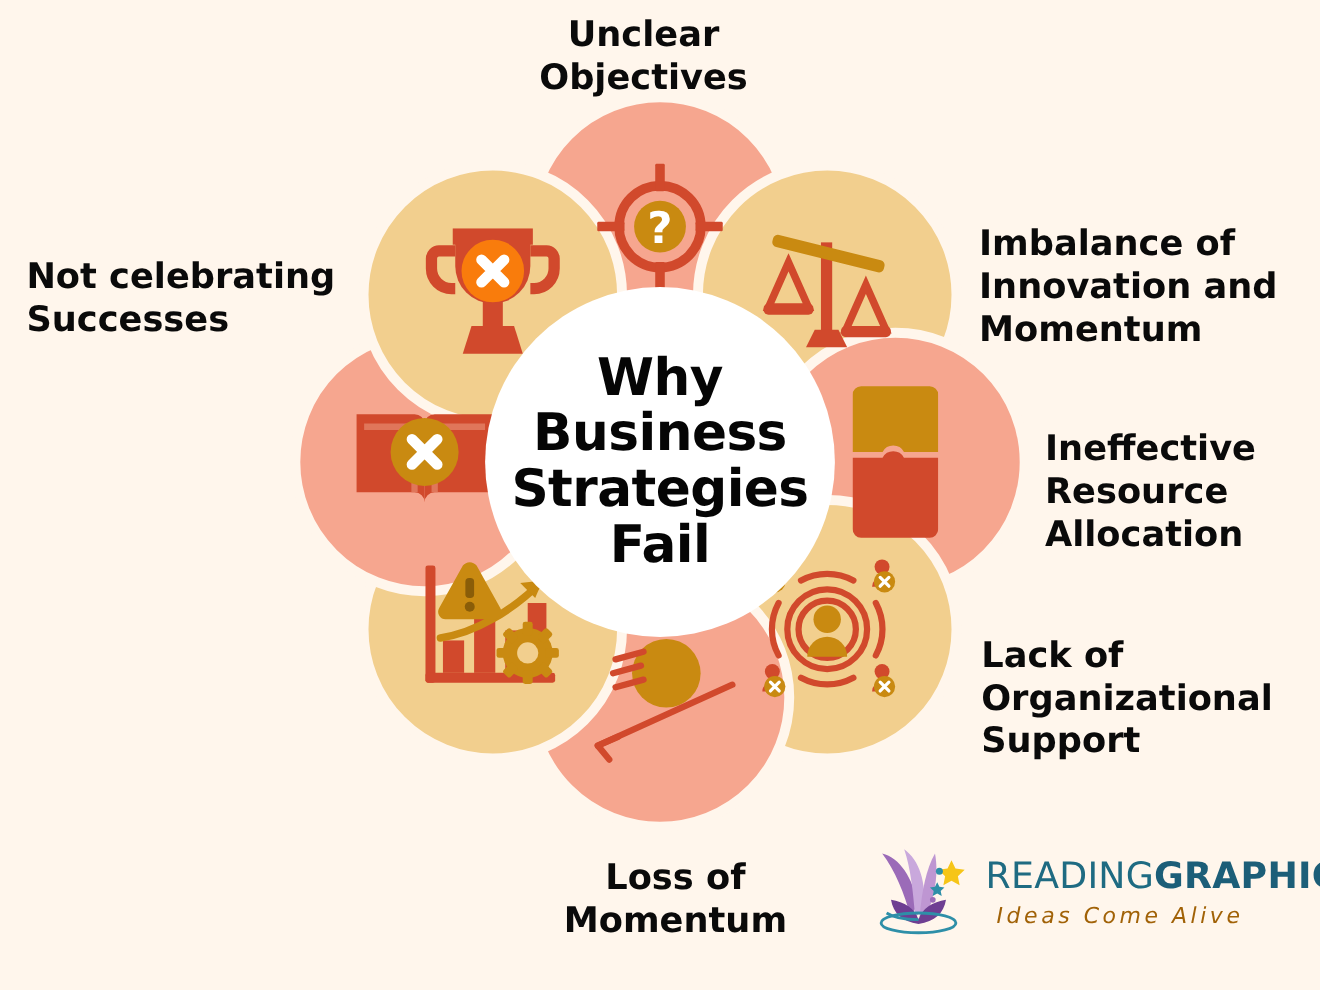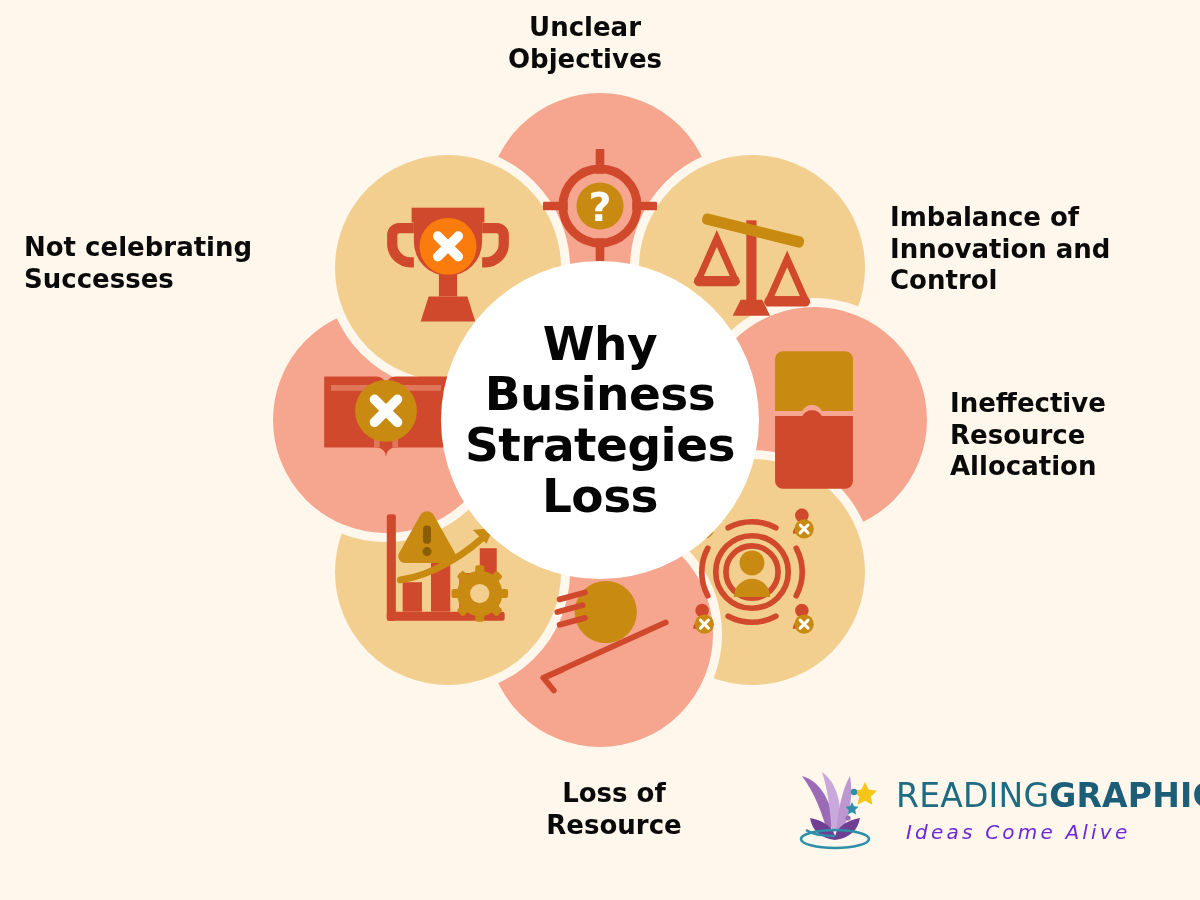--- a/index.html
+++ b/index.html
@@ -66,21 +66,21 @@
     display: flex;
     align-items: center;
     justify-content: center;
     pointer-events: none;
   }
   .icon-holder svg { display: block; }
 
   .label {
     position: absolute;
     font-weight: 700;
-    font-size: 26px;
+    font-size: 32px;
     line-height: 1.22;
     color: #0A0A0A;
     font-family: "DejaVu Sans", sans-serif;
     white-space: pre-line;
   }
   .label.lt { text-align: left; }
   .label.rt { text-align: left; }
   .label.ct { text-align: center; }
 
   #logo {
@@ -97,21 +97,21 @@
     font-family: "DejaVu Sans", sans-serif;
     white-space: nowrap;
   }
   #logo .logo-light { font-weight: 400; }
   #logo .logo-bold  { font-weight: 700; color: #1C5E78; }
   #logo .logo-tag {
     position: absolute;
     left: 118px; top: 52px;
     font-size: 20px;
     letter-spacing: 3.2px;
-    color: #6d28d9;
+    color: #a16207;
     font-style: italic;
     font-family: "DejaVu Sans", sans-serif;
     white-space: nowrap;
   }
   #logo .logo-mark { position: absolute; left: 0; top: 0; }
 </style>
 </head>
 <body>
 
 <div id="infographic">
@@ -304,40 +304,43 @@
         </svg>
       </div>
 
     </div>
 
     <div class="hub">
       <div class="hub-circle">
         <div class="hub-title">Why
 Business
 Strategies
-Loss</div>
+Fail</div>
       </div>
     </div>
 
   </div>
 
   <div class="label ct" style="left:442px; top:12px; width:286px;">Unclear
 Objectives</div>
 
   <div class="label lt" style="left:890px; top:202px; width:300px;">Imbalance of
 Innovation and
-Control</div>
+Momentum</div>
 
   <div class="label lt" style="left:950px; top:388px; width:244px;">Ineffective
 Resource
 Allocation</div>
 
+  <div class="label lt" style="left:892px; top:576px; width:300px;">Lack of
+Organizational
+Support</div>
 
   <div class="label ct" style="left:472px; top:778px; width:284px;">Loss of
-Resource</div>
+Momentum</div>
 
 
 
   <div class="label rt" style="left:24px; top:232px; width:300px;">Not celebrating
 Successes</div>
 
   <div id="logo">
     <svg class="logo-mark" width="98" height="84" viewBox="0 0 98 84">
       <g>
         <path d="M40 66 C34 44 26 24 14 8 C30 12 42 30 46 54 Z" fill="#9B6BB8"></path>

